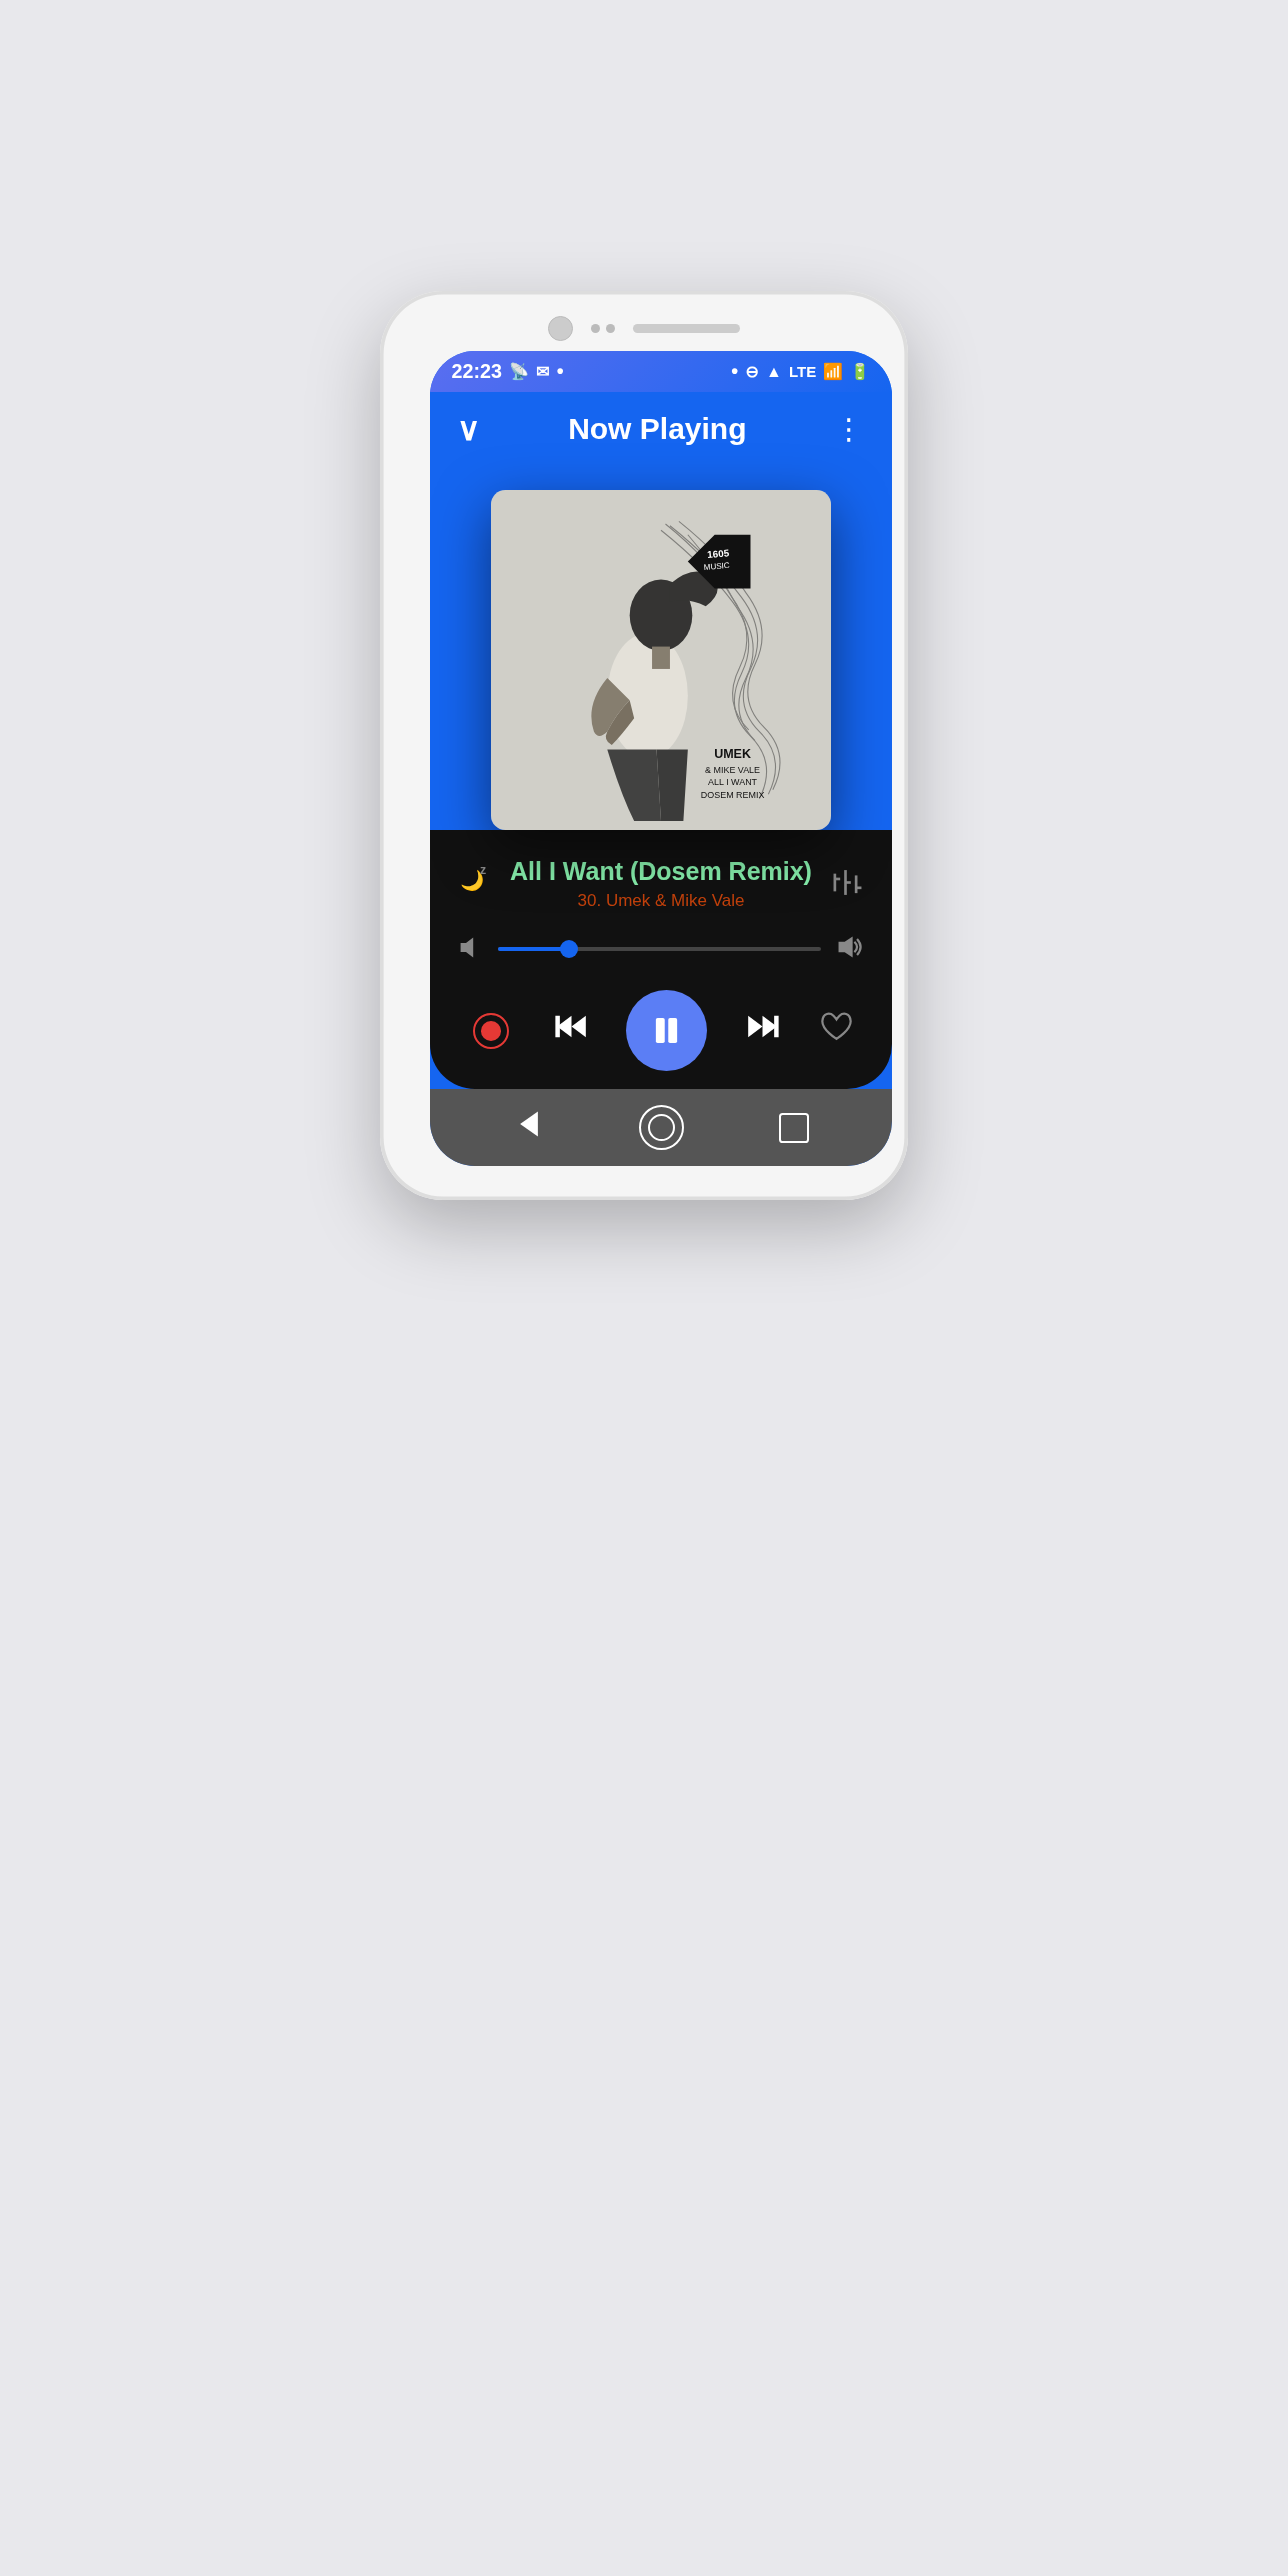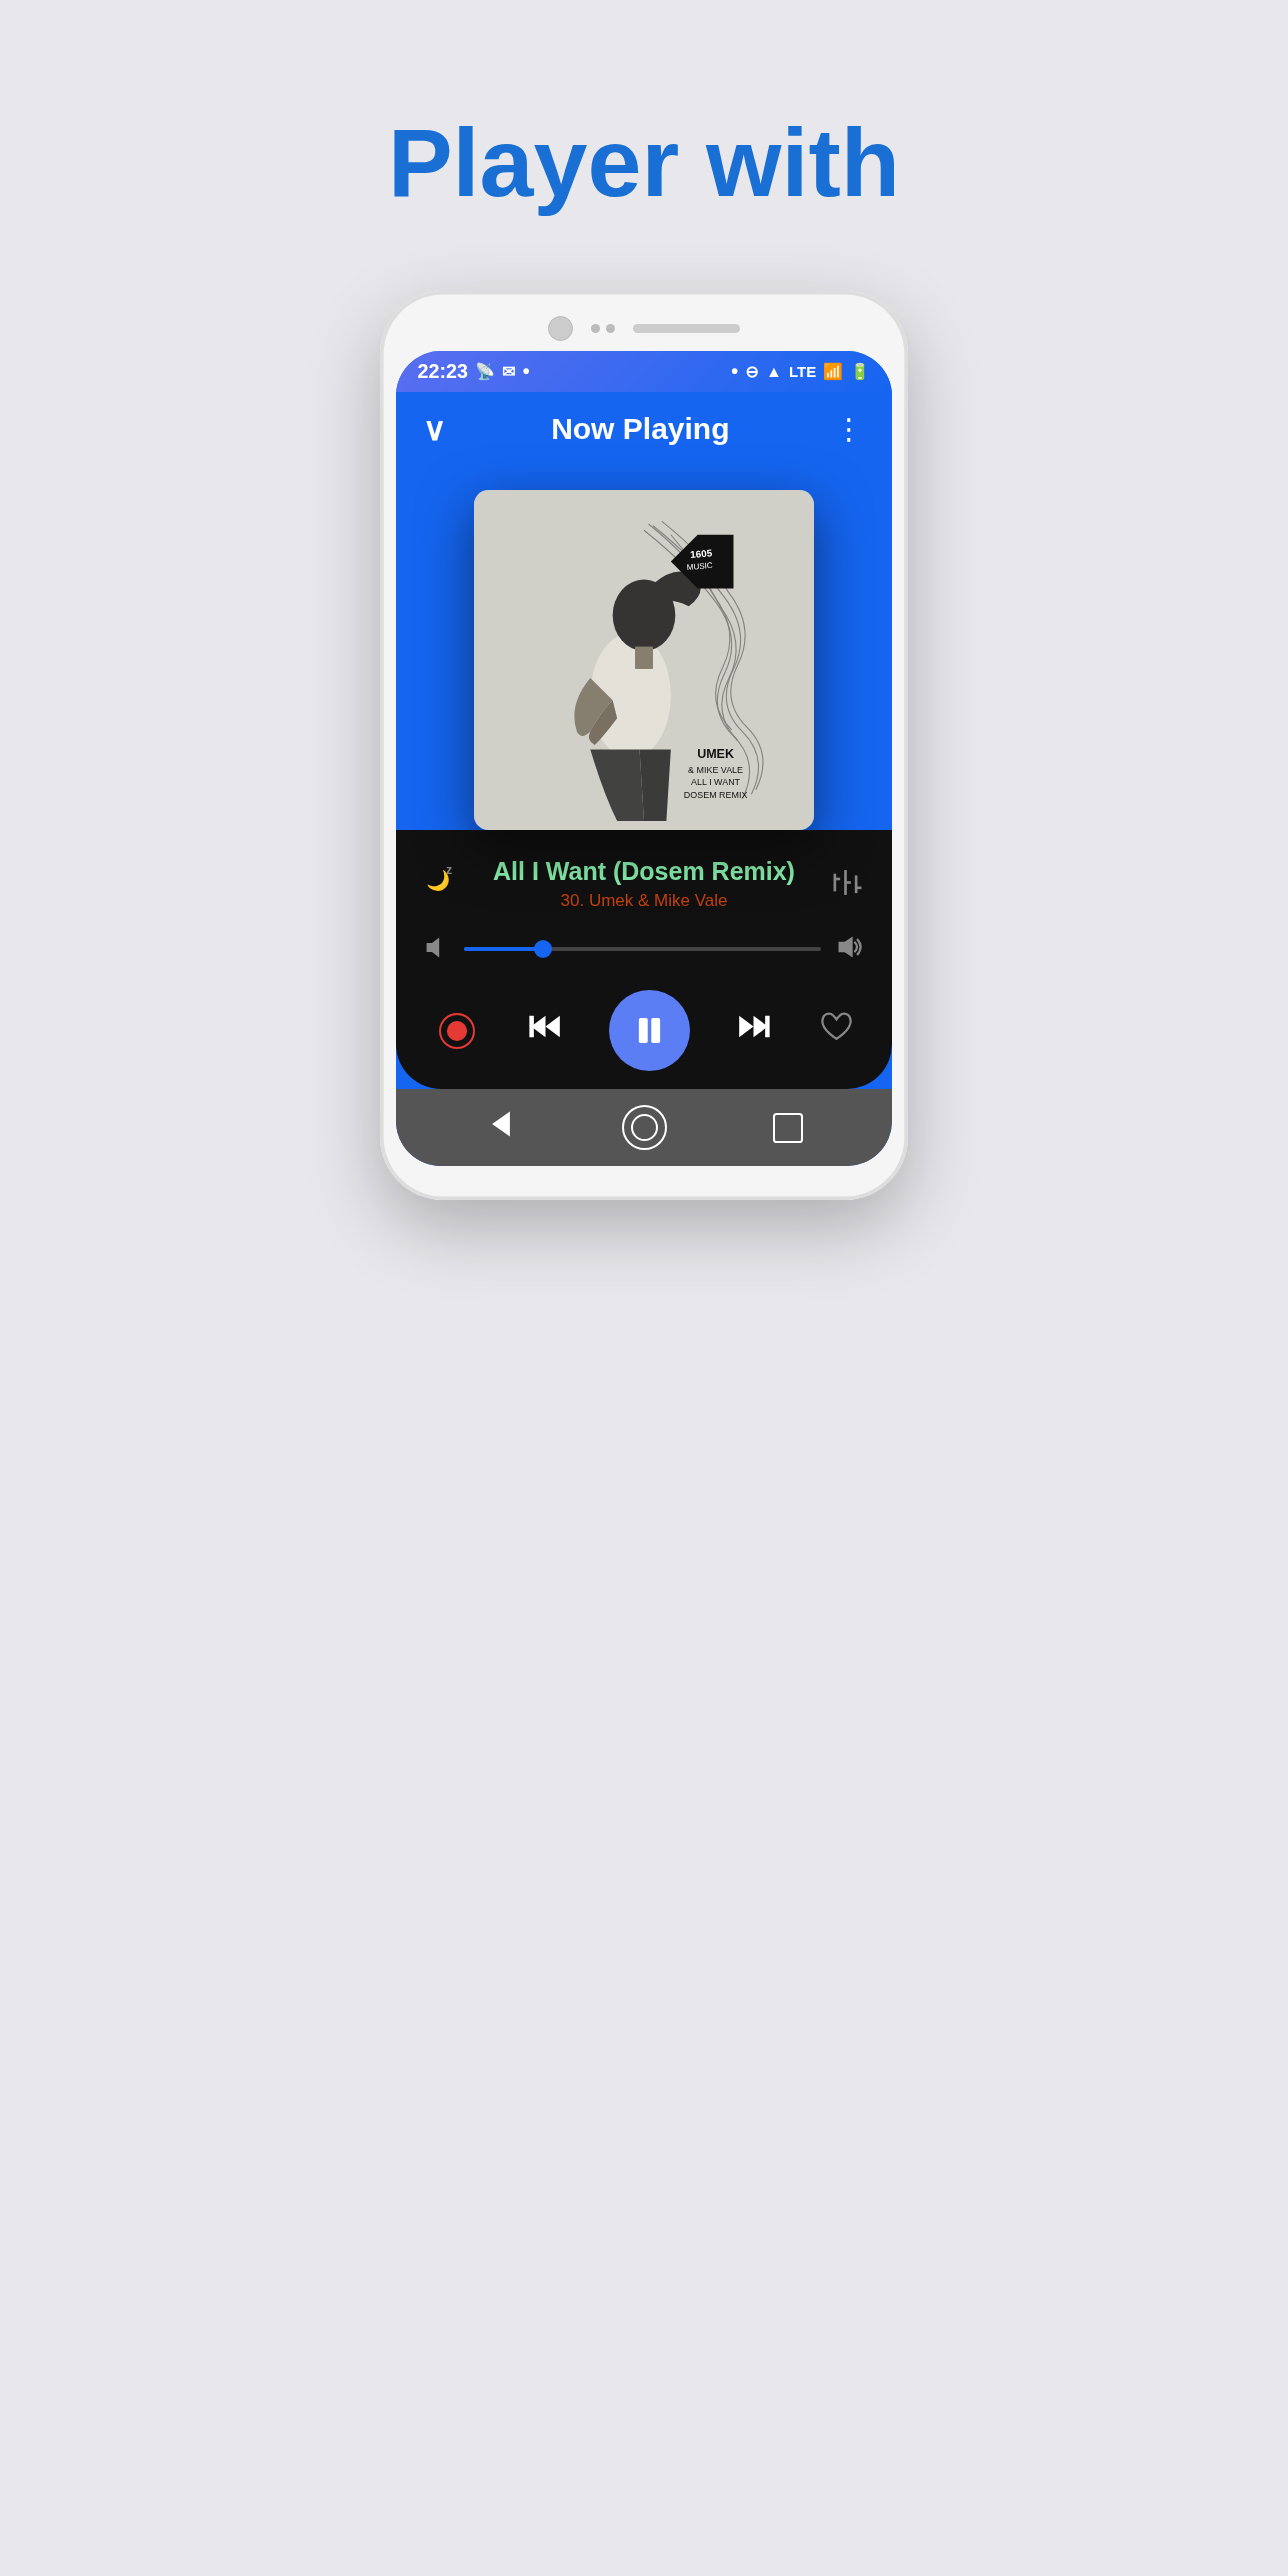--- a/index.html
+++ b/index.html
@@ -67,20 +67,21 @@
       height: 9px;
       background: #ccc;
       border-radius: 4.5px;
     }
 
     
     .phone-screen {
       border-radius: 45px;
       overflow: hidden;
       background: #1565f0;
+      margin-left: 34px;
     }
 
     
     .status-bar {
       background: linear-gradient(135deg, #5b6ef0, #1565f0);
       display: flex;
       justify-content: space-between;
       align-items: center;
       padding: 9px 21.5px;
       color: white;
@@ -323,21 +324,21 @@
     }
 
     .phone-bottom {
       height: 18px;
     }
   </style>
 </head>
 <body>
 
 <div class="page-title">
-  <span>Player with</span><br>
+  <br>
 </div>
 
 <div class="phone-shell">
 
   <div class="phone-top-bar">
     <div class="phone-camera"></div>
     <div class="phone-speaker-dots">
       <div class="phone-speaker-dot"></div>
       <div class="phone-speaker-dot"></div>
     </div>

